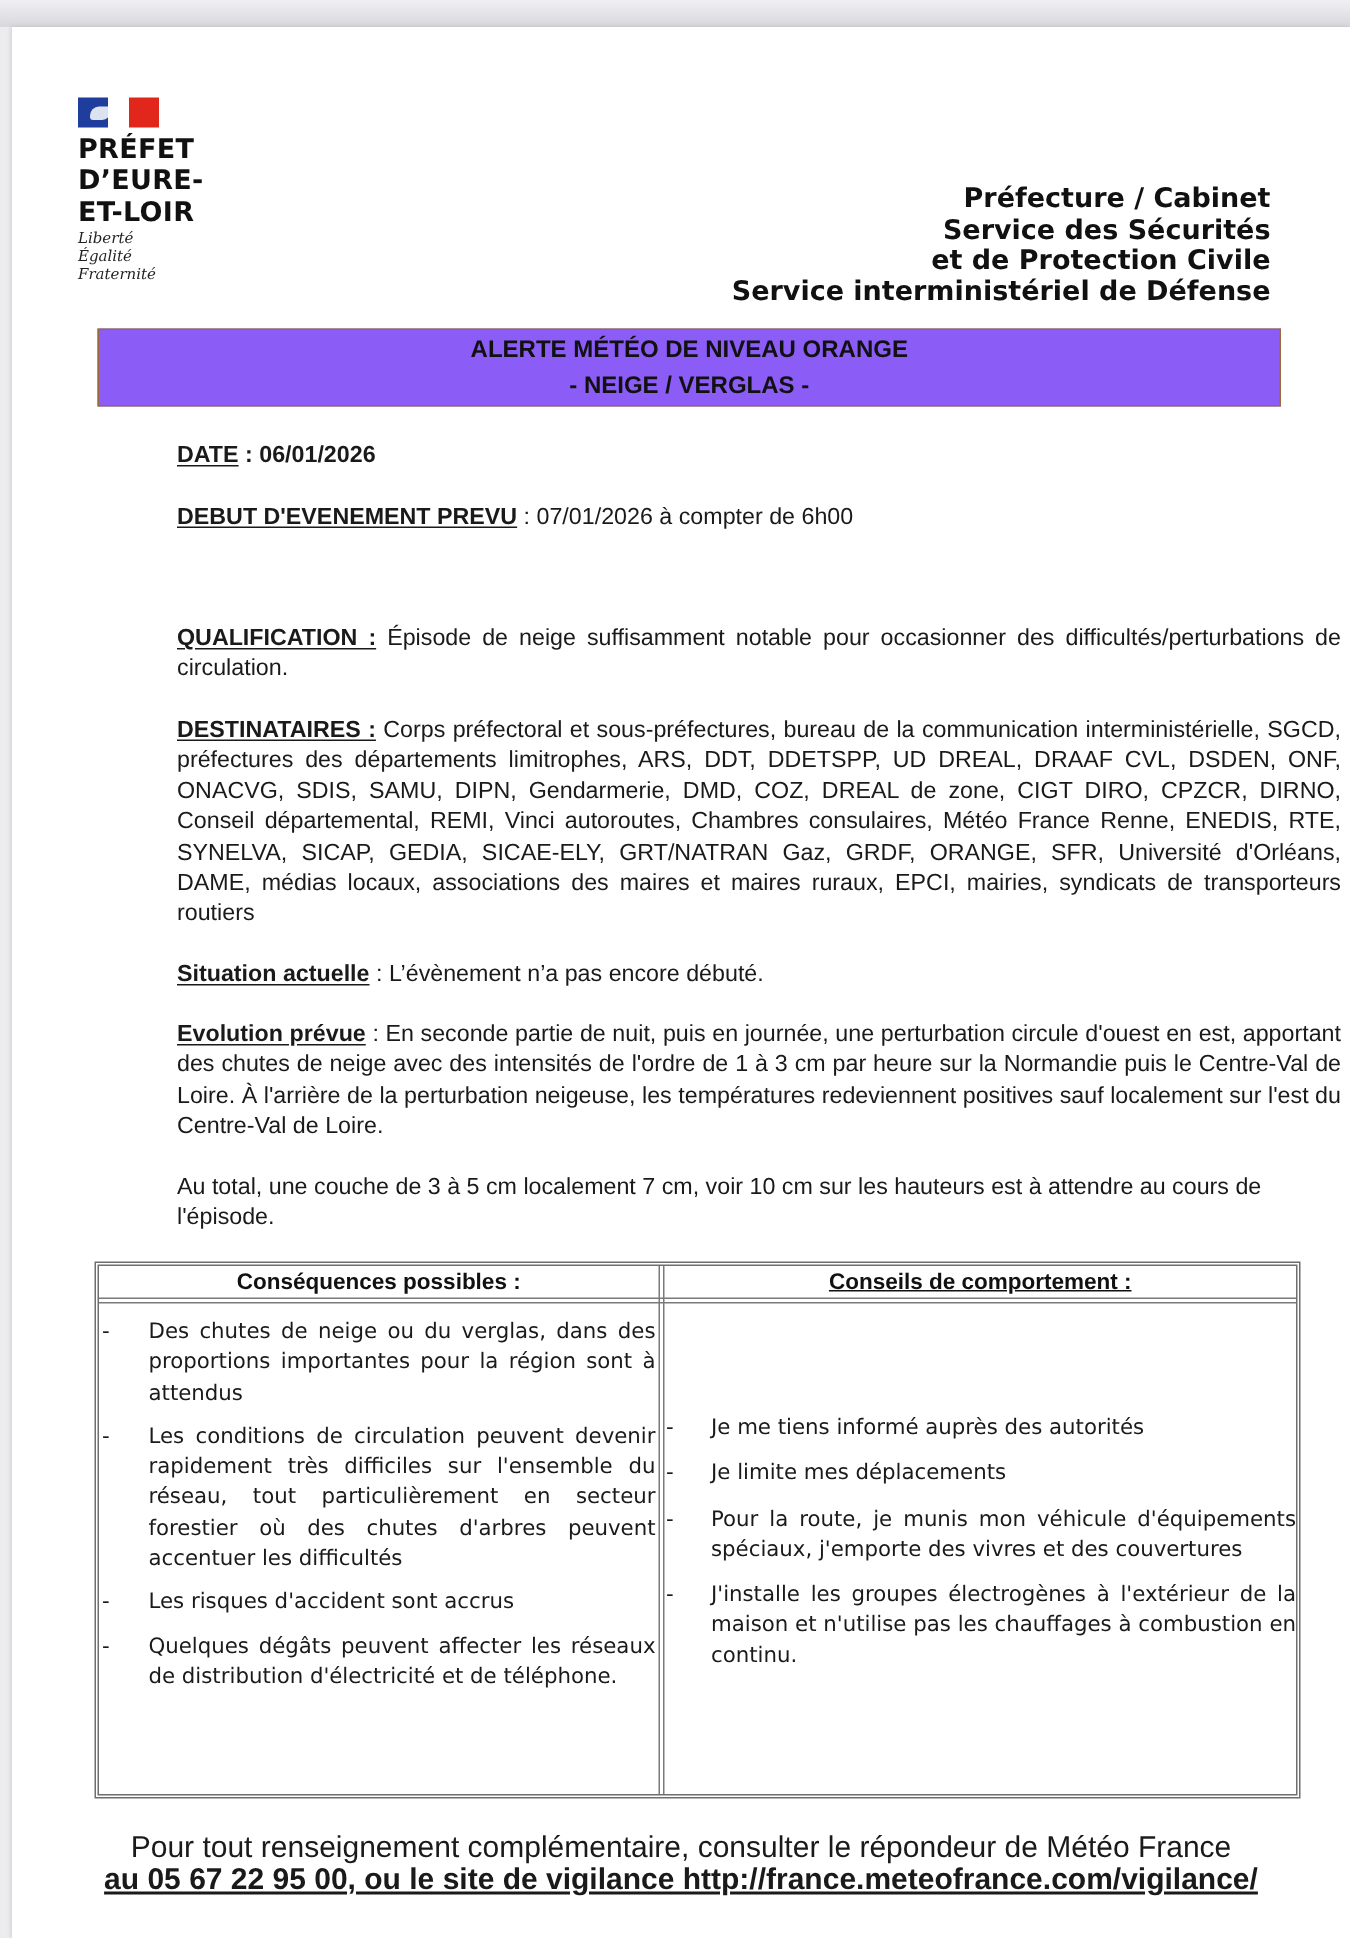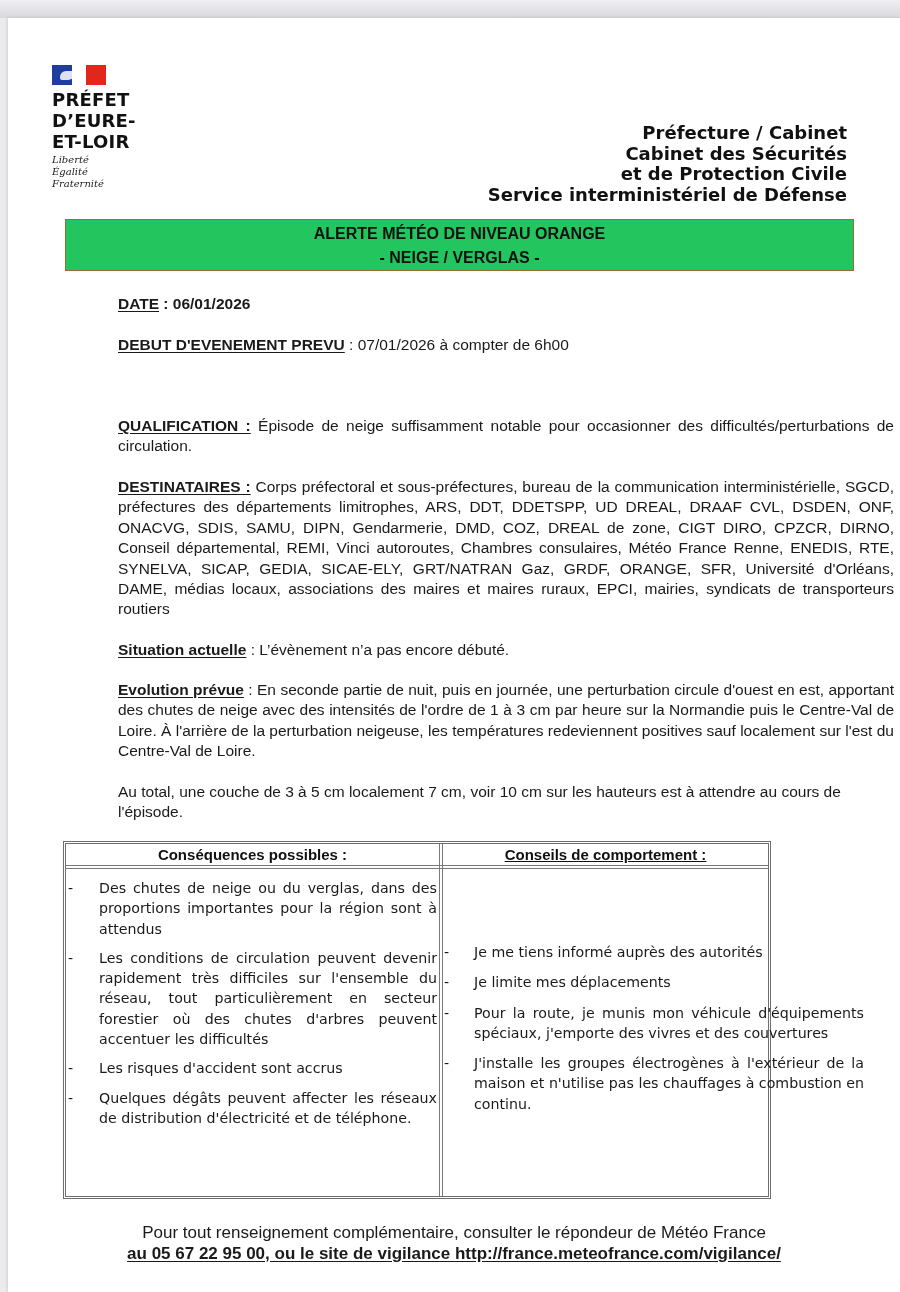--- a/index.html
+++ b/index.html
@@ -38,38 +38,38 @@
       font-family: "DejaVu Serif", serif; font-style: italic;
       font-size: 10px; line-height: 12px; margin-top: 2px; color: #222;
     }
     .service {
       position: absolute; right: 53px; top: 105px; text-align: right;
       font-weight: bold; font-size: 18px; line-height: 20.5px; color: #111;
     }
     
     .banner {
       position: absolute; left: 65px; top: 219px; width: 789px; height: 52px;
-      background: #22c55e; border: 1px solid #9a6a3a;
+      background: #8b5cf6; border: 1px solid #9a6a3a;
       text-align: center;
       font-family: "Liberation Sans", sans-serif; font-weight: bold;
       font-size: 16px; line-height: 24px; padding-top: 2px; color: #111;
     }
     
     .block {
       position: absolute; left: 71px; width: 775px;
       font-family: "Liberation Sans", sans-serif;
       font-size: 15.5px; line-height: 20.4px; color: #1a1a1a;
       text-align: justify;
       margin-left: 47px;
     }
     .lbl { font-weight: bold; text-decoration: underline; text-underline-offset: 2px; }
     .bold { font-weight: bold; }
     
     .tbl {
-      position: absolute; left: 63px; top: 841px; width: 708px; height: 358px;
+      position: absolute; left: 63px; top: 841px; width: 804px; height: 358px;
       border: 3px double #6e6e6e;
     }
     .tbl .vline {
       position: absolute; left: 373px; top: 0; bottom: 0; width: 4px;
       border-left: 1px solid #7a7a7a; border-right: 1px solid #7a7a7a;
     }
     .tbl .hline {
       position: absolute; left: 0; right: 0; top: 21px; height: 4px;
       border-top: 1px solid #7a7a7a; border-bottom: 1px solid #7a7a7a;
     }
@@ -83,21 +83,21 @@
       font-family: "DejaVu Sans", sans-serif; font-size: 14.2px;
       line-height: 20.3px; color: #1a1a1a;
     }
     .col-list li { position: relative; padding-left: 31px; text-align: justify; margin-bottom: 9px; }
     .col-list li .dash { position: absolute; left: 0; top: 0; }
     .right-list li { padding-left: 30px; margin-bottom: 10px; }
     .right-list li .dash { left: 0; }
     
     .footer {
       position: absolute; left: 0; width: 892px; top: 1222px; text-align: center;
-      font-family: "Liberation Sans", sans-serif; font-size: 17px; line-height: 21px; color: #1a1a1a;
+      font-family: "Liberation Sans", sans-serif; font-size: 20px; line-height: 21px; color: #1a1a1a;
     }
     .footer .link { font-weight: bold; text-decoration: underline; text-underline-offset: 2px; }
   </style>
 </head>
 <body>
 
 <div class="top-bar"></div>
 
 <div class="page">
 
@@ -116,21 +116,21 @@
     </div>
     <div class="motto">
       <div>Liberté</div>
       <div>Égalité</div>
       <div>Fraternité</div>
     </div>
   </div>
 
   <div class="service">
     <div>Préfecture / Cabinet</div>
-    <div>Cabinet des Sécurités</div>
+    <div>Service des Sécurités</div>
     <div>et de Protection Civile</div>
     <div>Service interministériel de Défense</div>
   </div>
 
   <div class="banner" style="left:57px; top:201px;">
     <div>ALERTE MÉTÉO DE NIVEAU ORANGE</div>
     <div>- NEIGE / VERGLAS -</div>
   </div>
 
   <div class="block bold" style="left:63px; top:276px;">

